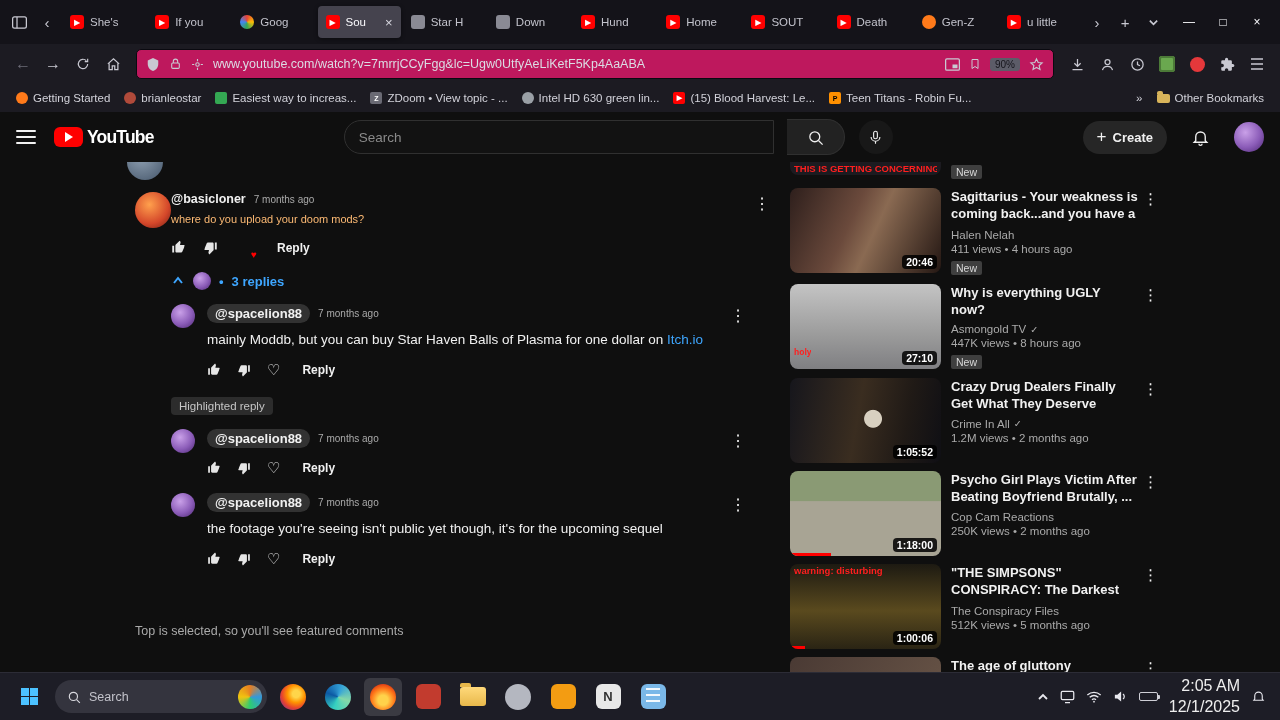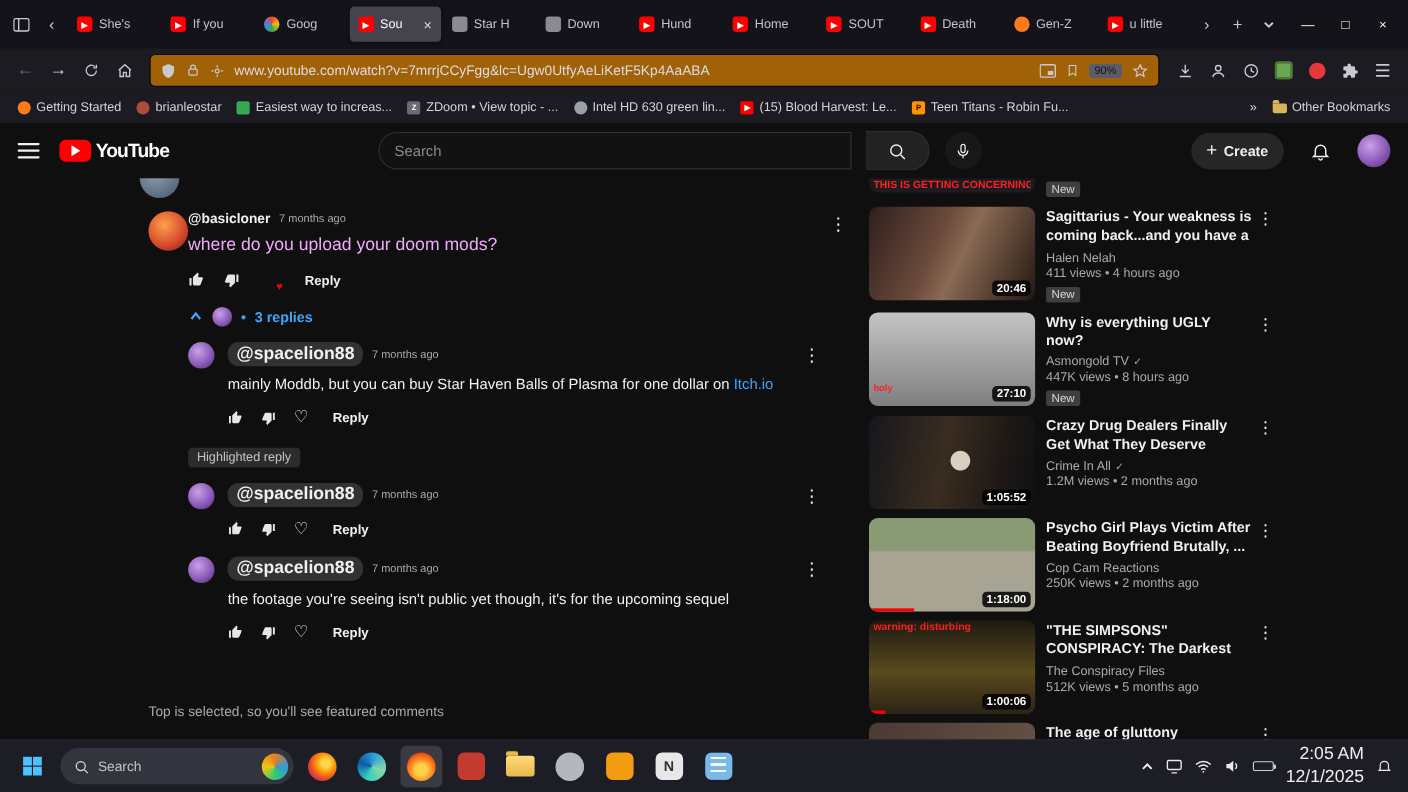--- a/index.html
+++ b/index.html
@@ -19,21 +19,21 @@
 .fav-gray{background:#8a8a94;}
 .fav-orange{background:#ff7a1a;border-radius:50%;}
 .tab-title{white-space:nowrap;overflow:hidden;flex:1;}
 .tab-close{font-size:13px;color:#d8d8e0;flex:0 0 auto;}
 .win-controls{display:flex;margin-left:4px;}
 .win-btn{width:34px;height:32px;display:flex;align-items:center;justify-content:center;font-size:12px;color:#fbfbfe;}
 
 .navbar{height:40px;background:#1c1b22;display:flex;align-items:center;padding:0 8px;color:#c9c9d2;}
 .nav-btn{width:30px;height:28px;border-radius:4px;display:flex;align-items:center;justify-content:center;font-size:16px;flex:0 0 auto;}
 .nav-btn.dim{color:#6d6d78;}
-.urlbar{flex:1;height:30px;background:#a16207;border:1px solid #0a0a10;border-radius:5px;display:flex;align-items:center;padding:0 9px;gap:9px;margin:0 8px;min-width:0;}
+.urlbar{flex:1;height:30px;background:#be185d;border:1px solid #0a0a10;border-radius:5px;display:flex;align-items:center;padding:0 9px;gap:9px;margin:0 8px;min-width:0;}
 .url-text{flex:1;font-size:12.5px;color:#dcdce4;white-space:nowrap;overflow:hidden;min-width:0;}
 .zoom-badge{background:#5c5c68;color:#15141b;font-size:10px;font-weight:normal;padding:1px 5px;border-radius:3px;flex:0 0 auto;}
 .ext-green{width:16px;height:16px;border-radius:3px;background:#6aa84f;box-shadow:inset 0 0 0 2px #4c7a38;}
 .ext-red{width:15px;height:15px;border-radius:50%;background:#e5383b;}
 
 .bookmarks{height:28px;background:#1c1b22;display:flex;align-items:center;padding:0 10px;gap:2px;font-size:11.5px;color:#d2d2da;}
 .bm{display:flex;align-items:center;gap:5px;padding:3px 6px;border-radius:3px;white-space:nowrap;}
 .bm-ico{width:12px;height:12px;border-radius:2px;flex:0 0 12px;display:flex;align-items:center;justify-content:center;font-size:7px;font-weight:bold;color:#fff;}
 .folder-ico{width:13px;height:9px;background:#d8b45a;border-radius:1px 2px 2px 2px;position:relative;flex:0 0 13px;}
 .folder-ico::before{content:"";position:absolute;top:-3px;left:0;width:6px;height:3px;background:#d8b45a;border-radius:2px 2px 0 0;}
@@ -62,33 +62,33 @@
 
 
 .comments{position:absolute;left:135px;top:0;width:636px;}
 .partial-avatar{position:absolute;left:-8px;top:-18px;width:36px;height:36px;border-radius:50%;background:radial-gradient(circle at 40% 35%,#8fa0b2,#45566a);}
 .comment{display:flex;position:relative;margin-top:30px;padding-right:24px;}
 .avatar-main{width:36px;height:36px;border-radius:50%;flex:0 0 36px;background:radial-gradient(circle at 40% 35%,#ffa04d,#d4472a 60%,#6e1c12);}
 .c-body{flex:1;min-width:0;}
 .c-head{display:flex;align-items:center;gap:8px;}
 .c-author{font-size:12.5px;font-weight:bold;color:#f1f1f1;}
 .c-time{font-size:10px;color:#aaa;}
-.c-text{font-size:16px;color:#f0abfc;margin-top:6px;line-height:1.4;}
+.c-text{font-size:11px;color:#fdba74;margin-top:6px;line-height:1.4;}
 .c-actions{display:flex;align-items:center;gap:17px;margin-top:12px;color:#e6e6e6;}
 .reply-label{font-size:12px;font-weight:bold;color:#f1f1f1;margin-left:6px;}
 .hearted{position:relative;width:19px;height:17px;}
 .mini-av{width:16px;height:16px;border-radius:50%;background:radial-gradient(circle at 38% 35%,#c9a0e8,#8b5cb8 55%,#4a2570);}
 .heart-badge{position:absolute;right:-3px;bottom:-4px;color:#f00;font-size:10px;line-height:1;}
 .heart-outline{font-size:15px;color:#e6e6e6;line-height:1;}
 .replies-toggle{display:flex;align-items:center;gap:8px;margin-top:16px;color:#3ea6ff;font-size:13px;font-weight:bold;}
 .toggle-av{width:18px;height:18px;border-radius:50%;background:radial-gradient(circle at 38% 35%,#c9a0e8,#8b5cb8 55%,#4a2570);}
 .replies{margin-top:14px;}
 .reply{display:flex;gap:12px;position:relative;margin-bottom:18px;padding-right:12px;}
 .avatar-sm{width:24px;height:24px;border-radius:50%;flex:0 0 24px;background:radial-gradient(circle at 38% 35%,#c9a0e8,#8b5cb8 55%,#4a2570);}
-.author-pill{background:rgba(255,255,255,0.15);color:#f1f1f1;font-size:16px;font-weight:bold;padding:2px 8px;border-radius:10px;}
+.author-pill{background:rgba(255,255,255,0.15);color:#f1f1f1;font-size:13px;font-weight:bold;padding:2px 8px;border-radius:10px;}
 .r-text{font-size:13.5px;color:#f1f1f1;margin-top:8px;line-height:1.4;}
 .r-link{color:#3ea6ff;text-decoration:none;}
 .r-actions{display:flex;align-items:center;gap:16px;margin-top:12px;color:#e6e6e6;}
 .chip{display:inline-block;background:rgba(255,255,255,0.12);color:#c5c5c5;font-size:11.5px;padding:3px 8px;border-radius:4px;margin:2px 0 14px 0;}
 .kebab-btn{position:absolute;right:0;top:2px;color:#f1f1f1;font-size:16px;width:18px;text-align:center;}
 .footer-note{margin-top:40px;font-size:12.5px;color:#aaa;}
 
 
 .sidebar{position:absolute;left:790px;top:0;width:368px;}
 .video{display:flex;gap:10px;margin-bottom:8px;position:relative;}

